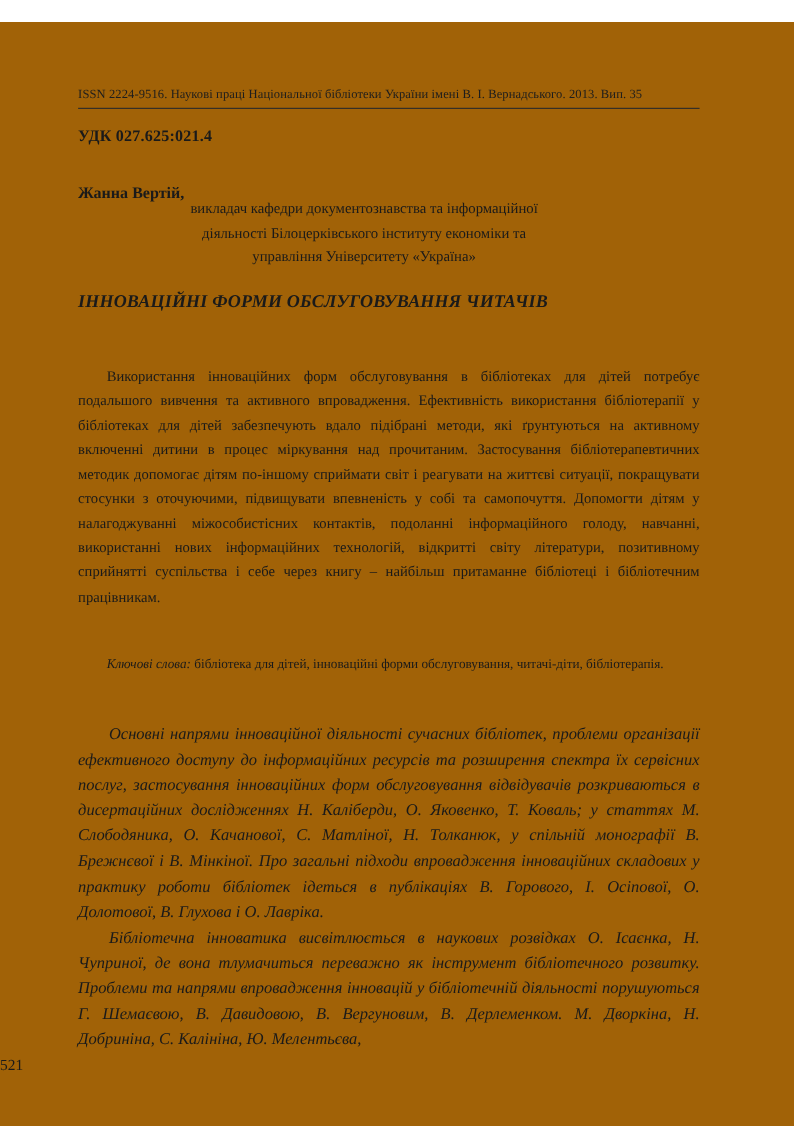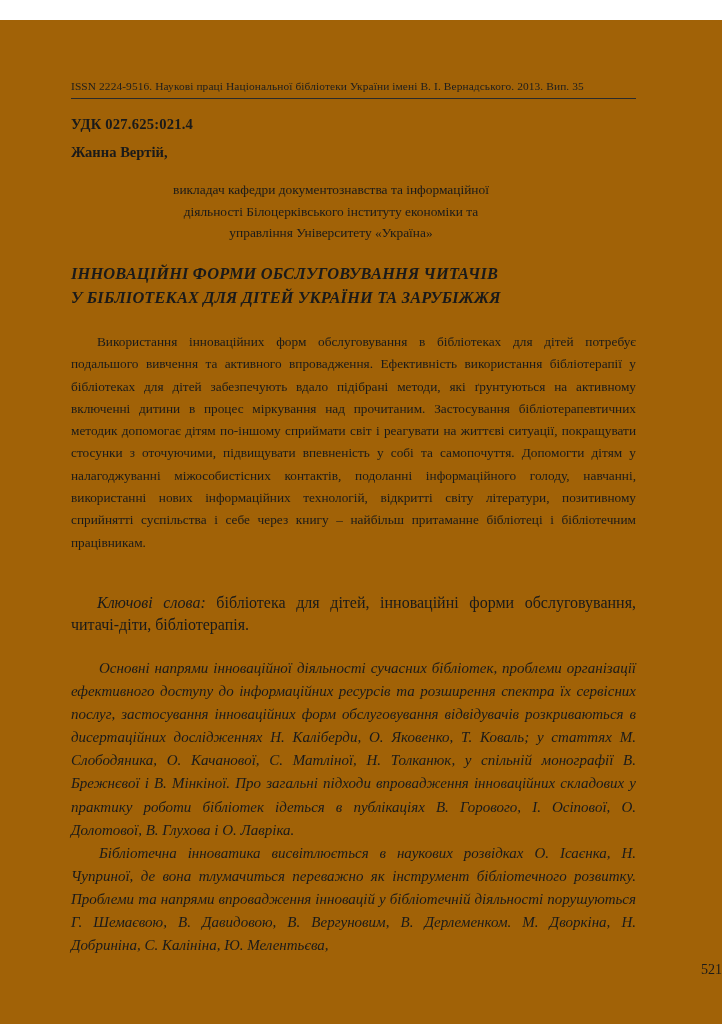--- a/index.html
+++ b/index.html
@@ -49,21 +49,21 @@
     top: 96px;
     font-size: 14.6px;
     font-weight: bold;
     letter-spacing: 0.2px;
   }
 
   
   .author {
     position: absolute;
     left: 71px;
-    top: 124px;
+    top: 148px;
     font-size: 14.6px;
     font-weight: bold;
   }
   .affiliation {
     position: absolute;
     left: 71px;
     top: 159px;
     width: 520px;
     font-size: 13.4px;
     line-height: 21.5px;
@@ -93,21 +93,21 @@
     font-size: 13.3px;
     line-height: 22.3px;
     text-align: justify;
     text-indent: 26px;
   }
   .keywords {
     position: absolute;
     left: 71px;
     top: 572px;
     width: 565px;
-    font-size: 16px;
+    font-size: 12px;
     line-height: 22.3px;
     text-align: justify;
     text-indent: 26px;
   }
   .keywords .kw-label {
     font-style: italic;
   }
 
   
   .body-text {
@@ -124,21 +124,21 @@
     text-indent: 28px;
     font-style: italic;
   }
 
   
   .folio {
     position: absolute;
     left: 0;
     top: 942px;
     width: 722px;
-    text-align: right;
+    text-align: left;
     font-size: 14px;
   }
 </style>
 </head>
 <body>
 
 <div id="page">
 
   <div class="running-head">ISSN 2224-9516.  Наукові праці Національної бібліотеки України імені В. І. Вернадського. 2013. Вип. 35</div>
   <div class="head-rule"></div>
@@ -148,21 +148,20 @@
   <div class="author">Жанна Вертій,</div>
 
   <div class="affiliation">
     <div>викладач кафедри документознавства та інформаційної</div>
     <div>діяльності Білоцерківського інституту економіки та</div>
     <div>управління Університету «Україна»</div>
   </div>
 
   <div class="article-title">
     <div>ІННОВАЦІЙНІ ФОРМИ ОБСЛУГОВУВАННЯ ЧИТАЧІВ</div>
-    <div>У БІБЛІОТЕКАХ ДЛЯ ДІТЕЙ УКРАЇНИ ТА ЗАРУБІЖЖЯ</div>
   </div>
 
   <div class="abstract">Використання інноваційних форм обслуговування в бібліотеках для дітей потребує подальшого вивчення та активного впровадження. Ефективність використання бібліотерапії у бібліотеках для дітей забезпечують вдало підібрані методи, які ґрунтуються на активному включенні дитини в процес міркування над прочитаним. Застосування бібліотерапевтичних методик допомогає дітям по-іншому сприймати світ і реагувати на життєві ситуації, покращувати стосунки з оточуючими, підвищувати впевненість у собі та самопочуття. Допомогти дітям у налагоджуванні міжособистісних контактів, подоланні інформаційного голоду, навчанні, використанні нових інформаційних технологій, відкритті світу літератури, позитивному сприйнятті суспільства і себе через книгу – найбільш притаманне бібліотеці і бібліотечним працівникам.</div>
 
   <div class="keywords">
     <span class="kw-label">Ключові слова:</span><span> бібліотека для дітей, інноваційні форми обслуговування, читачі-діти, бібліотерапія.</span>
   </div>
 
   <div class="body-text">
     <p>Основні напрями інноваційної діяльності сучасних бібліотек, проблеми організації ефективного доступу до інформаційних ресурсів та розширення спектра їх сервісних послуг, застосування інноваційних форм обслуговування відвідувачів розкриваються в дисертаційних дослідженнях Н. Каліберди, О. Яковенко, Т. Коваль; у статтях М. Слободяника, О. Качанової, С. Матліної, Н. Толканюк, у спільній монографії В. Брежнєвої і В. Мінкіної. Про загальні підходи впровадження інноваційних складових у практику роботи бібліотек ідеться в публікаціях В. Горового, І. Осіпової, О. Долотової, В. Глухова і О. Лавріка.</p>

